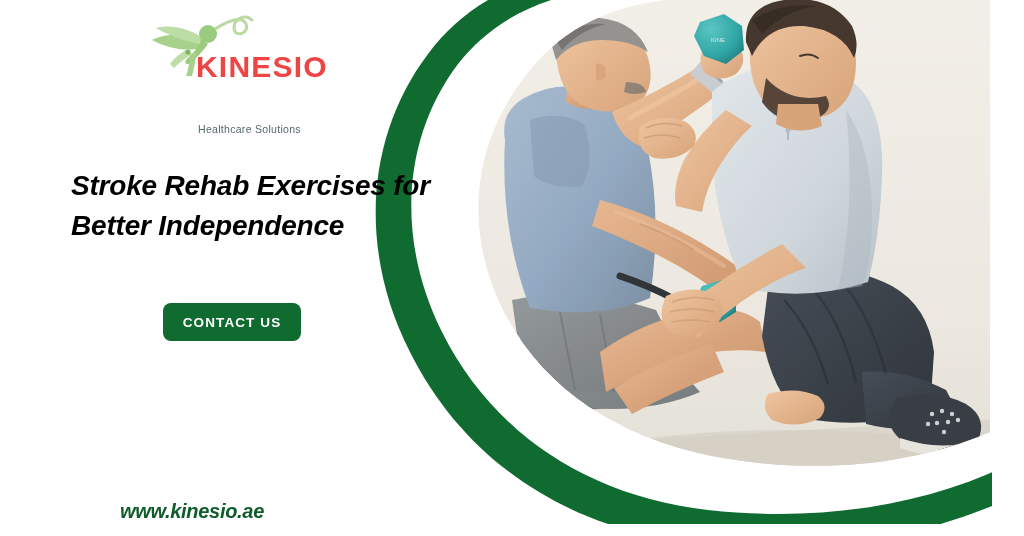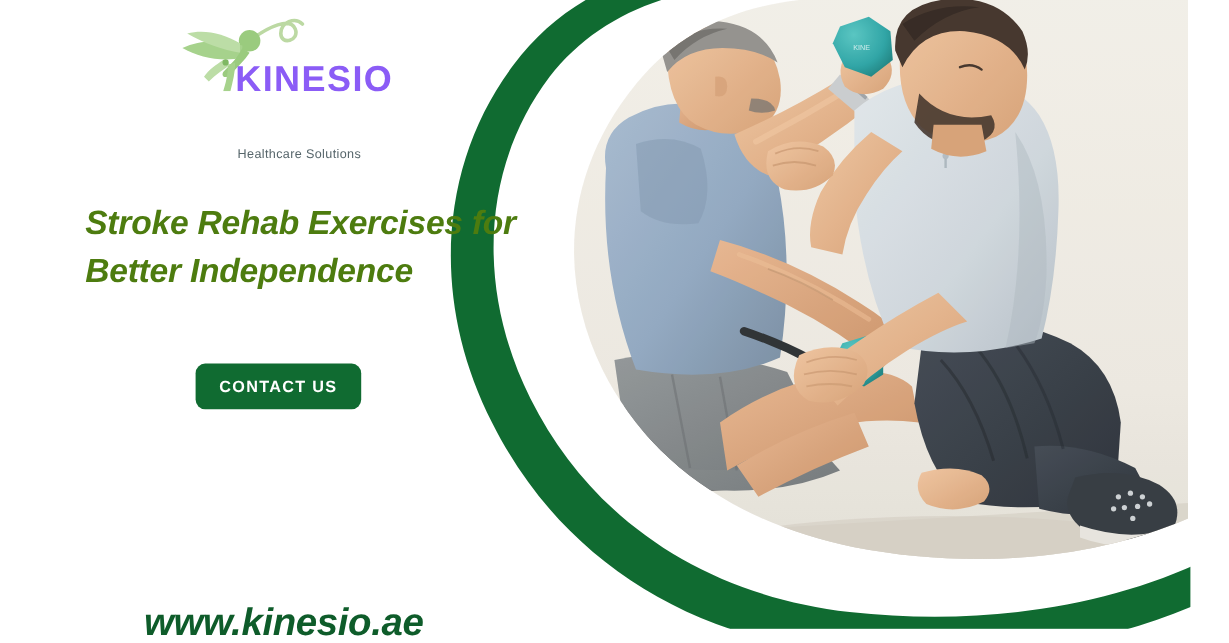--- a/index.html
+++ b/index.html
@@ -19,39 +19,39 @@
 
   
   #logo {
     position:absolute; left:146px; top:4px;
     width:160px; height:98px;
   }
   #logo-mark { position:absolute; left:0; top:0; width:110px; height:72px; }
   #logo-word {
     position:absolute; left:50px; top:48px;
     font-size:30px; font-weight:700; letter-spacing:1.2px;
-    color:#8b5cf6; line-height:1;
+    color:#ef4444; line-height:1;
     font-family:"Liberation Sans", sans-serif;
     text-align:center;
   }
   #logo-tag {
     position:absolute; left:52px; top:78px;
     font-size:10.5px; font-weight:400; letter-spacing:0.3px;
     color:#57666B; line-height:1;
     font-family:"Liberation Sans", sans-serif;
     margin-top:42px;
   }
 
   
   #headline {
     position:absolute; left:71px; top:166px;
     width:400px;
     font-size:28px; font-weight:700; font-style:italic;
     line-height:1.43; letter-spacing:-0.2px;
-    color:#4d7c0f;
+    color:#000000;
     font-family:"Liberation Sans", sans-serif;
   }
 
   
   #cta {
     position:absolute; left:163px; top:303px;
     display:flex; align-items:center; justify-content:center;
     width:138px; height:38px;
     background:#106B31;
     border:none; border-radius:8px;
@@ -59,21 +59,21 @@
   }
   #cta-label {
     color:#ffffff; font-size:13.5px; font-weight:700;
     letter-spacing:1.1px;
     font-family:"Liberation Sans", sans-serif;
   }
 
   
   #url {
     position:absolute; left:120px; top:500px;
-    font-size:32px; font-weight:700; font-style:italic;
+    font-size:20px; font-weight:700; font-style:italic;
     letter-spacing:-0.3px;
     color:#0E5C2A;
     font-family:"Liberation Sans", sans-serif;
   }
 
   
   #art {
     position:absolute; left:0; top:0;
     width:1024px; height:536px;
     pointer-events:none;

